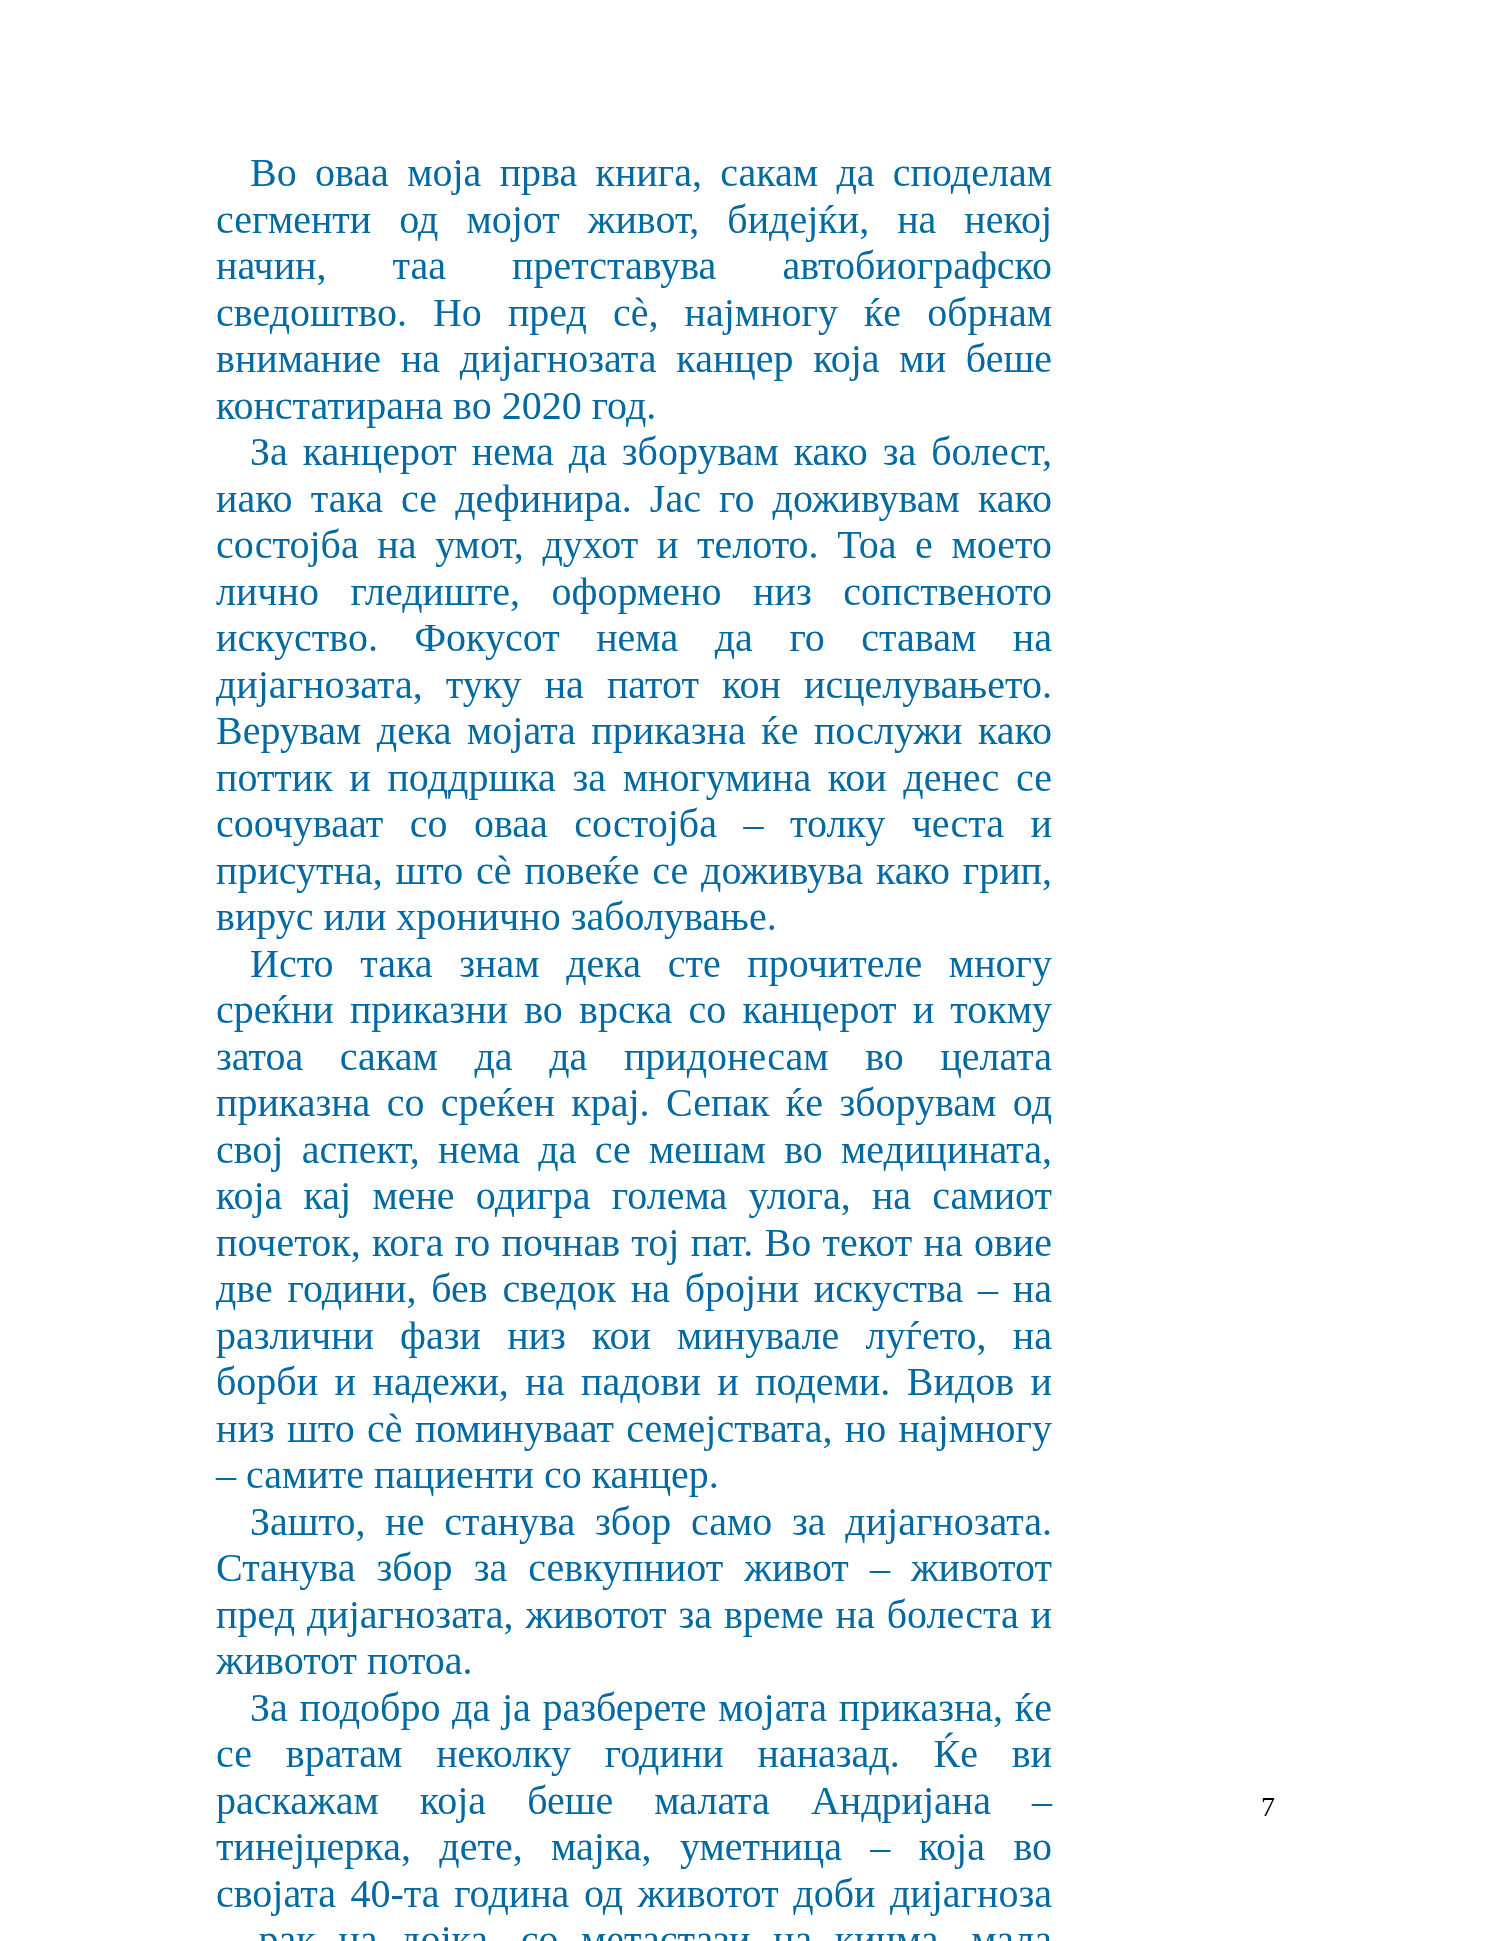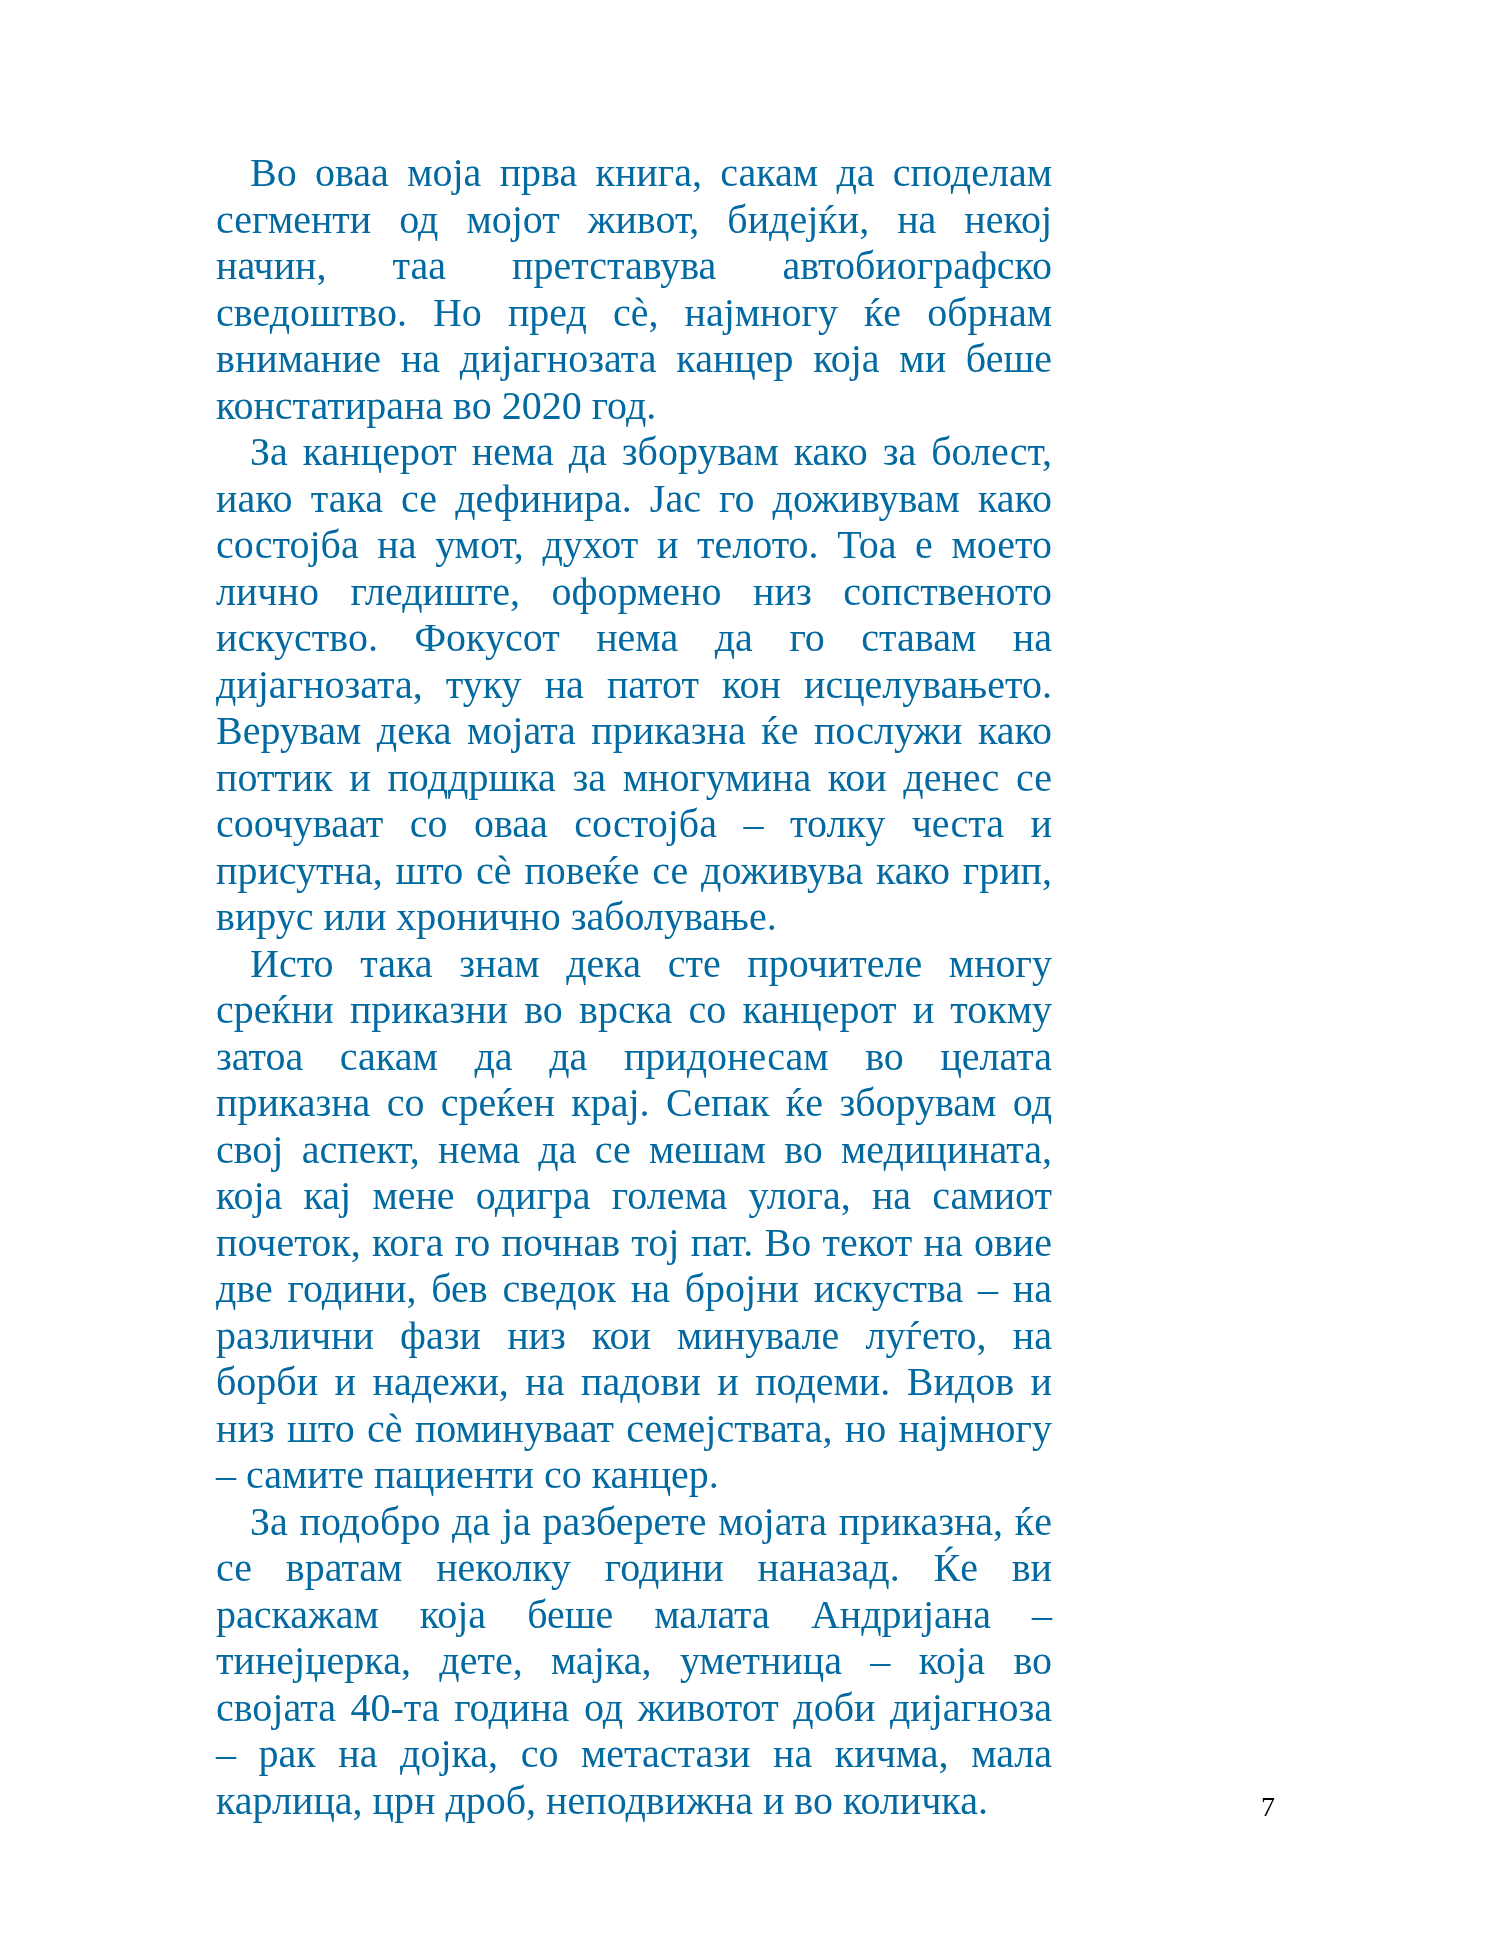--- a/index.html
+++ b/index.html
@@ -48,18 +48,19 @@
 </style>
 </head>
 <body>
 
 <div class="page">
 
   <div class="text-block">
     <p>Во оваа моја прва книга, сакам да споделам сегменти од мојот живот, бидејќи, на некој начин, таа претставува автобиографско сведоштво. Но пред сѐ, најмногу ќе обрнам внимание на дијагнозата канцер која ми беше констатирана во 2020 год.</p>
     <p> За канцерот нема да зборувам како за болест, иако така се дефинира. Јас го доживувам како состојба на умот, духот и телото. Тоа е моето лично гледиште, оформено низ сопственото искуство. Фокусот нема да го ставам на дијагнозата, туку на патот кон исцелувањето. Верувам дека мојата приказна ќе послужи како поттик и поддршка за многумина кои денес се соочуваат со оваа состојба – толку честа и присутна, што сѐ повеќе се доживува како грип, вирус или хронично заболување.</p>
     <p>Исто така знам дека сте прочителе многу среќни приказни во врска со канцерот и токму затоа сакам да да придонесам во целата приказна со среќен крај. Сепак ќе зборувам од свој аспект, нема да се мешам во медицината, која кај мене одигра голема улога, на самиот почеток, кога го почнав тој пат. Во текот на овие две години, бев сведок на бројни искуства – на различни фази низ кои минувале луѓето, на борби и надежи, на падови и подеми. Видов и низ што сѐ поминуваат семејствата, но најмногу – самите пациенти со канцер.</p>
+    <p>Зашто, не станува збор само за дијагнозата. Станува збор за севкупниот живот – животот пред дијагнозата, животот за време на болеста и животот потоа.</p>
     <p>За подобро да ја разберете мојата приказна, ќе се вратам неколку години наназад. Ќе ви раскажам која беше малата Андријана – тинејџерка, дете, мајка, уметница – која во својата 40-та година од животот доби дијагноза – рак на дојка, со метастази на кичма, мала карлица, црн дроб, неподвижна и во количка.</p>
   </div>
 
   <div class="folio">7</div>
 
 </div>
 
 </body></html>

